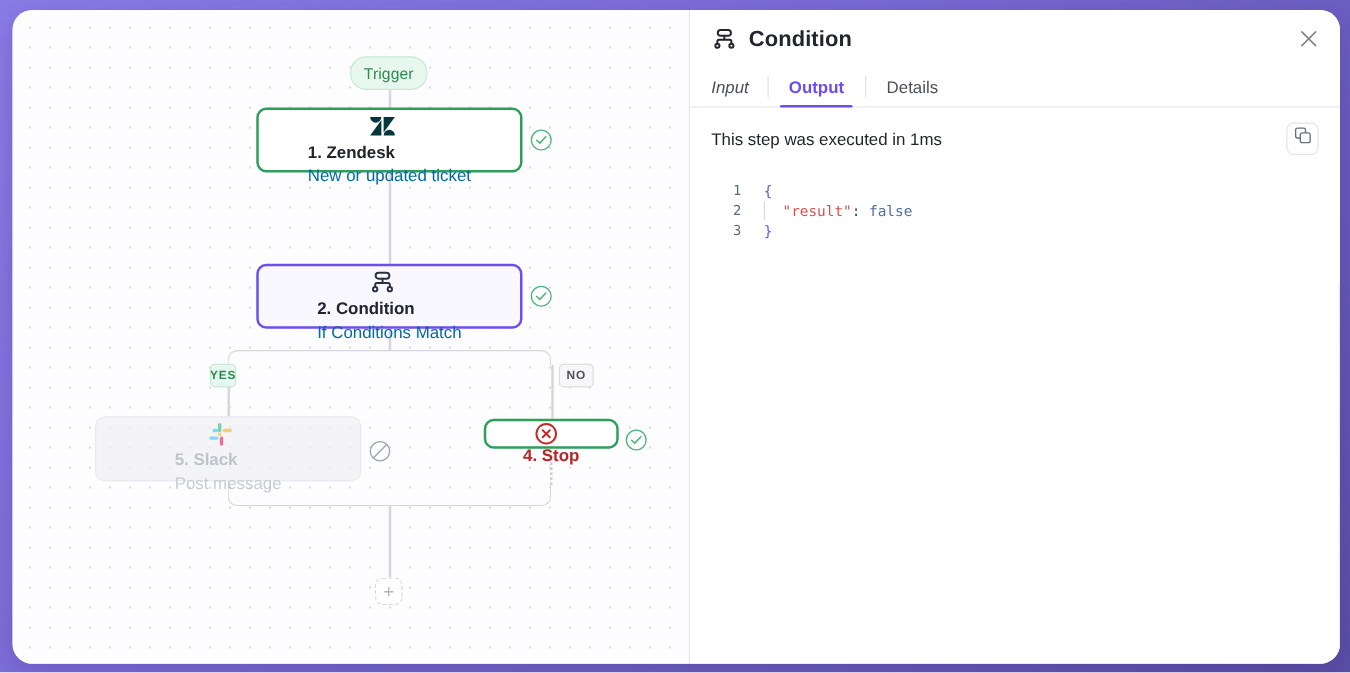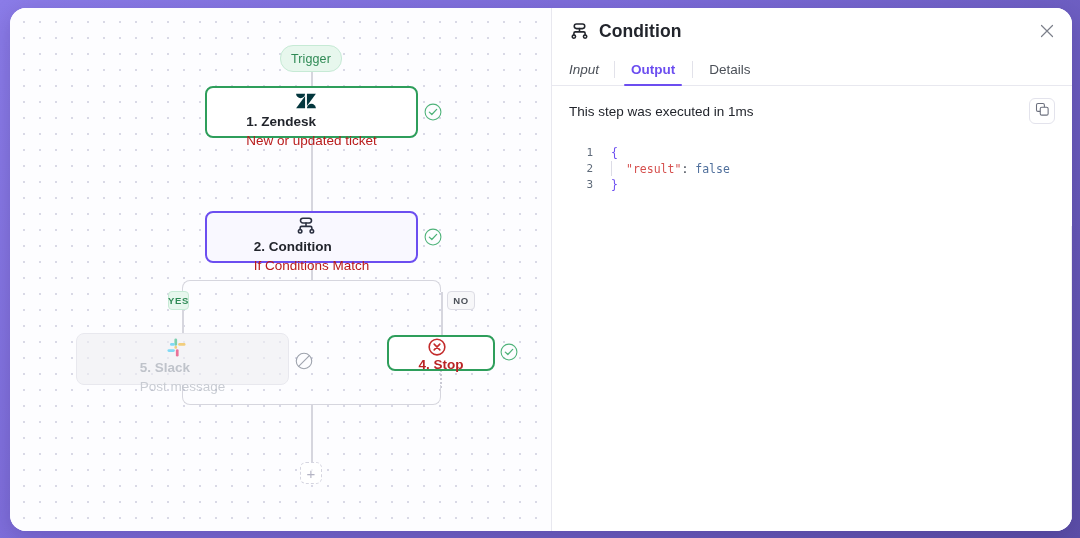--- a/index.html
+++ b/index.html
@@ -98,39 +98,39 @@
     flex-direction: column;
   }
   .node-icon {
     width: 26px; height: 26px;
     flex: none;
     display: flex; align-items: center; justify-content: center;
     margin-right: 12px;
   }
   .node-text { display: flex; flex-direction: column; justify-content: center; line-height: 1.25; }
   .node-title { font-size: 13.5px; font-weight: bold; color: #22252c; }
-  .node-sub { font-size: 13.5px; color: #b91c1c; margin-top: 2px; }
+  .node-sub { font-size: 13.5px; color: #0369a1; margin-top: 2px; }
 
   #node-zendesk {
     left: 195px; top: 78px; width: 213px; height: 52px;
     border: 2px solid #2e9e5b;
   }
   #node-condition {
     left: 195px; top: 203px; width: 213px; height: 52px;
     border: 2px solid #6c4ef0;
     background: #f9f8ff;
   }
   #node-slack {
     left: 66px; top: 325px; width: 213px; height: 52px;
     border: 1px solid #dcdce4;
     background: #efeff3;
     opacity: .62;
   }
   #node-stop {
-    left: 377px; top: 327px; width: 108px; height: 36px;
+    left: 377px; top: 327px; width: 108px; height: 24px;
     border: 2px solid #2e9e5b;
     padding: 0 10px;
   }
   #node-stop .node-icon { width: 20px; height: 20px; margin-right: 9px; }
   .stop-title { font-size: 13.5px; font-weight: bold; color: #b92424; }
 
   
   .status {
     position: absolute;
     width: 20px; height: 20px;

